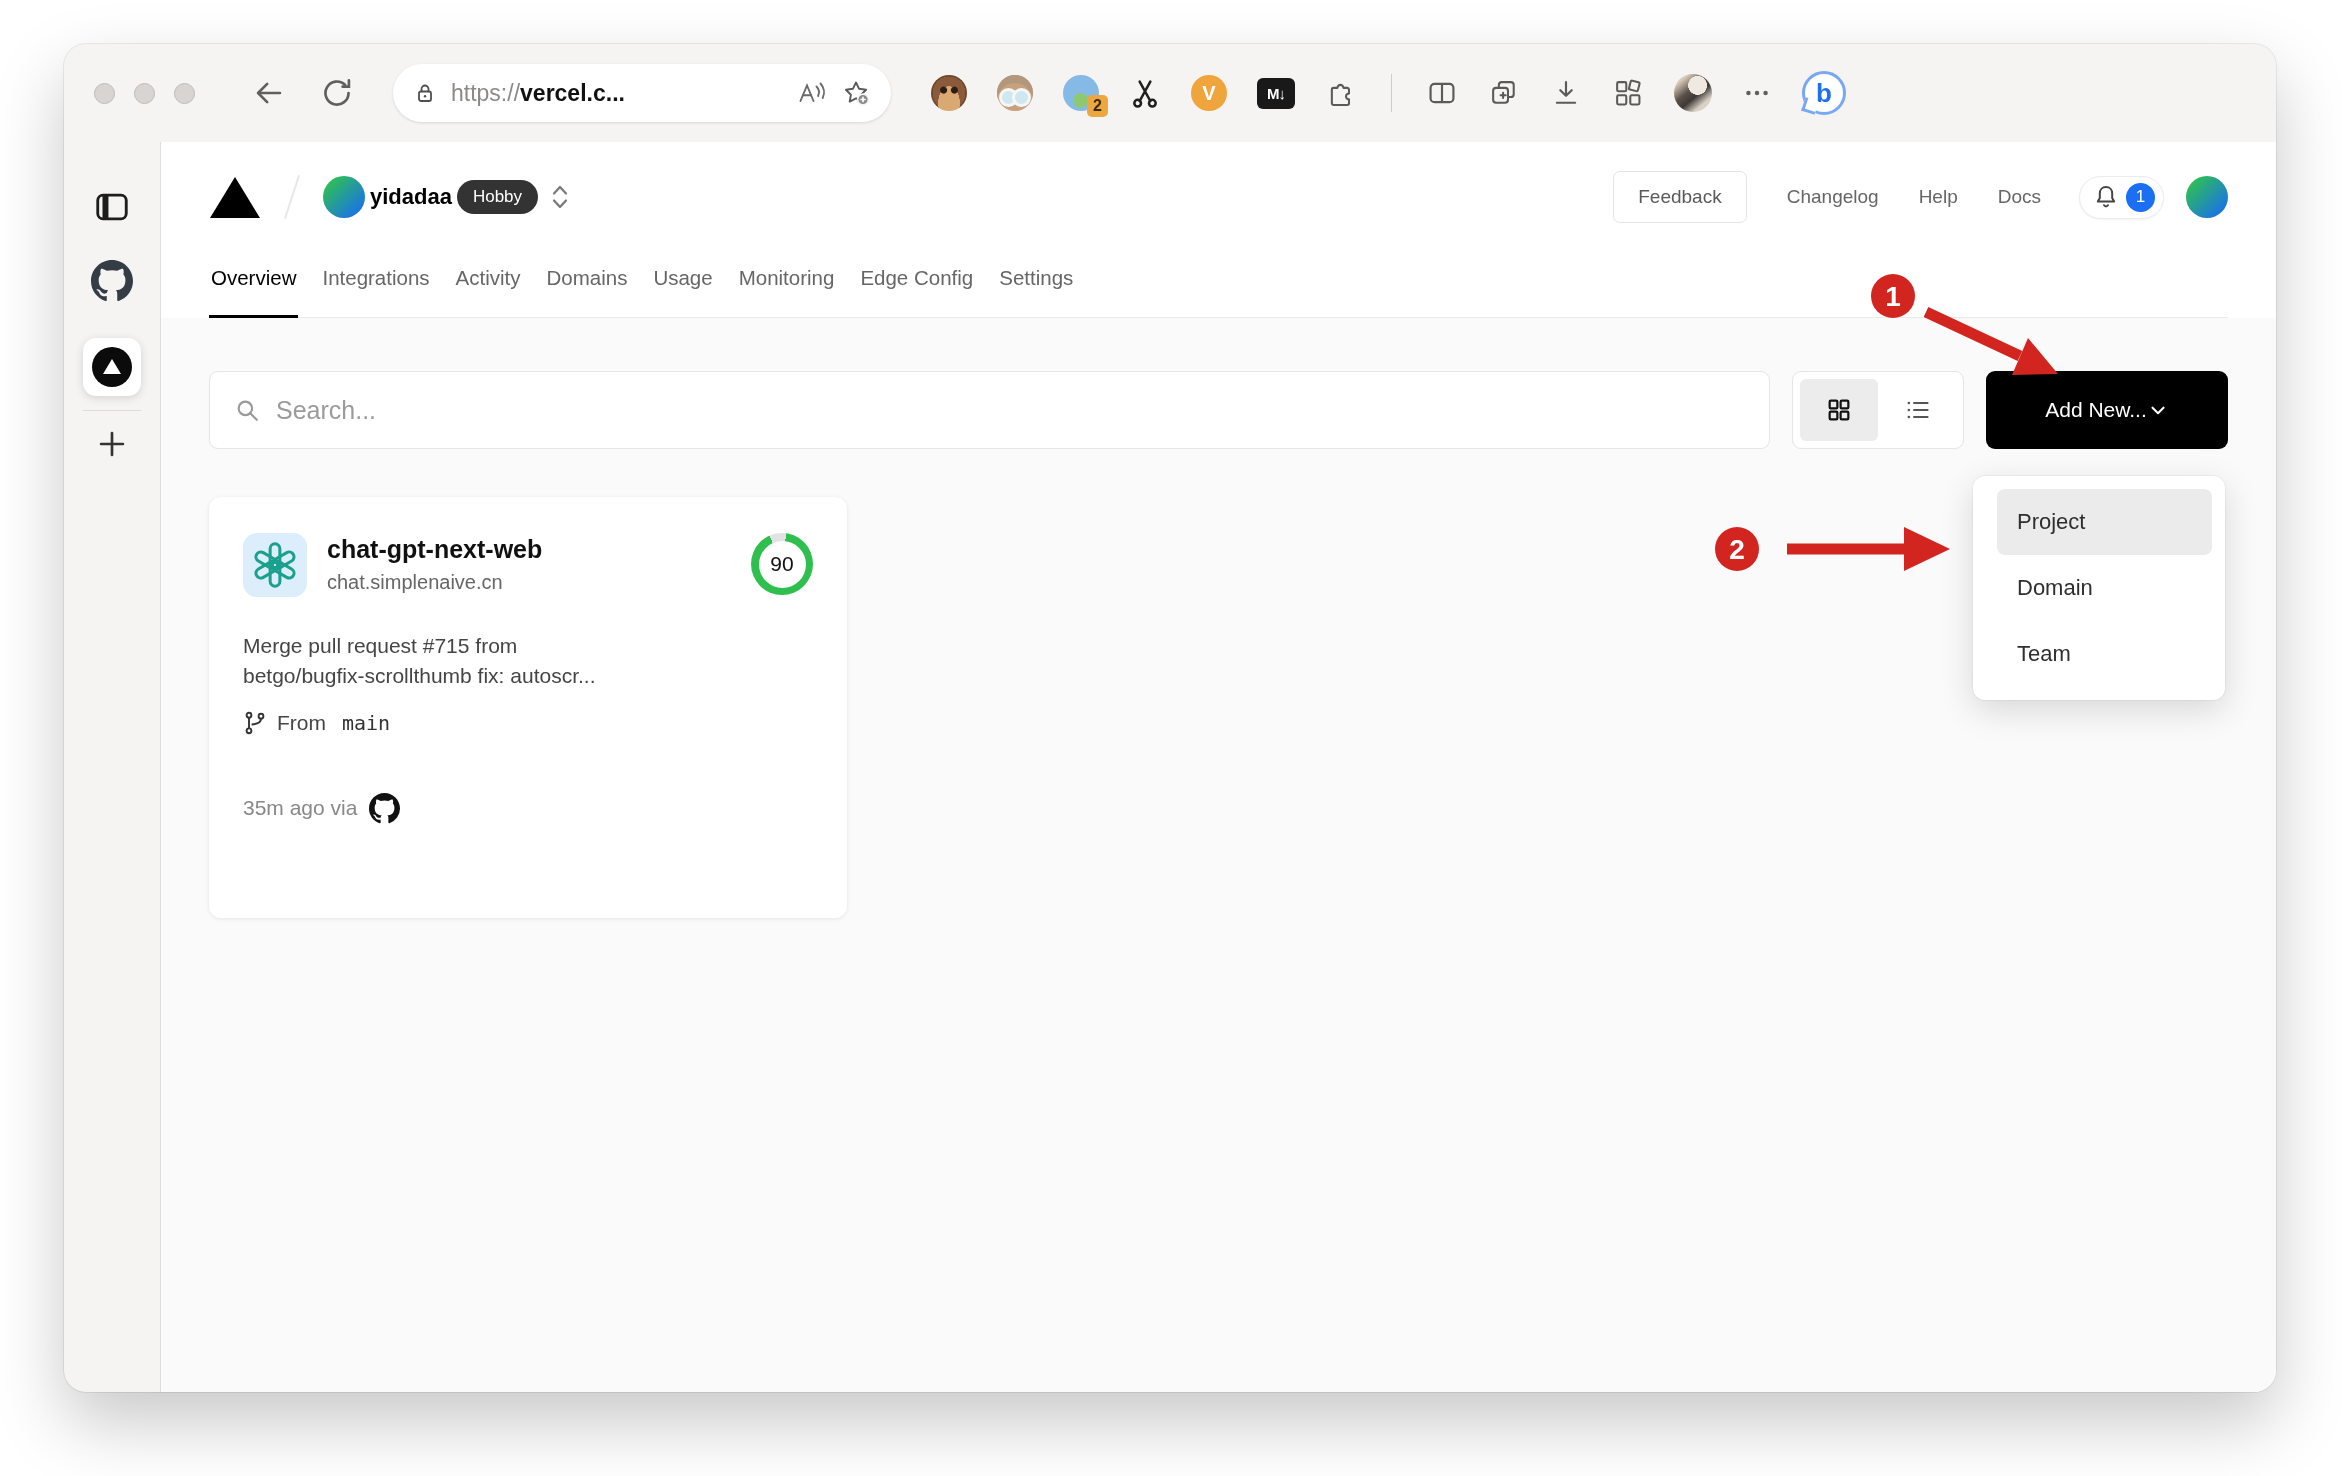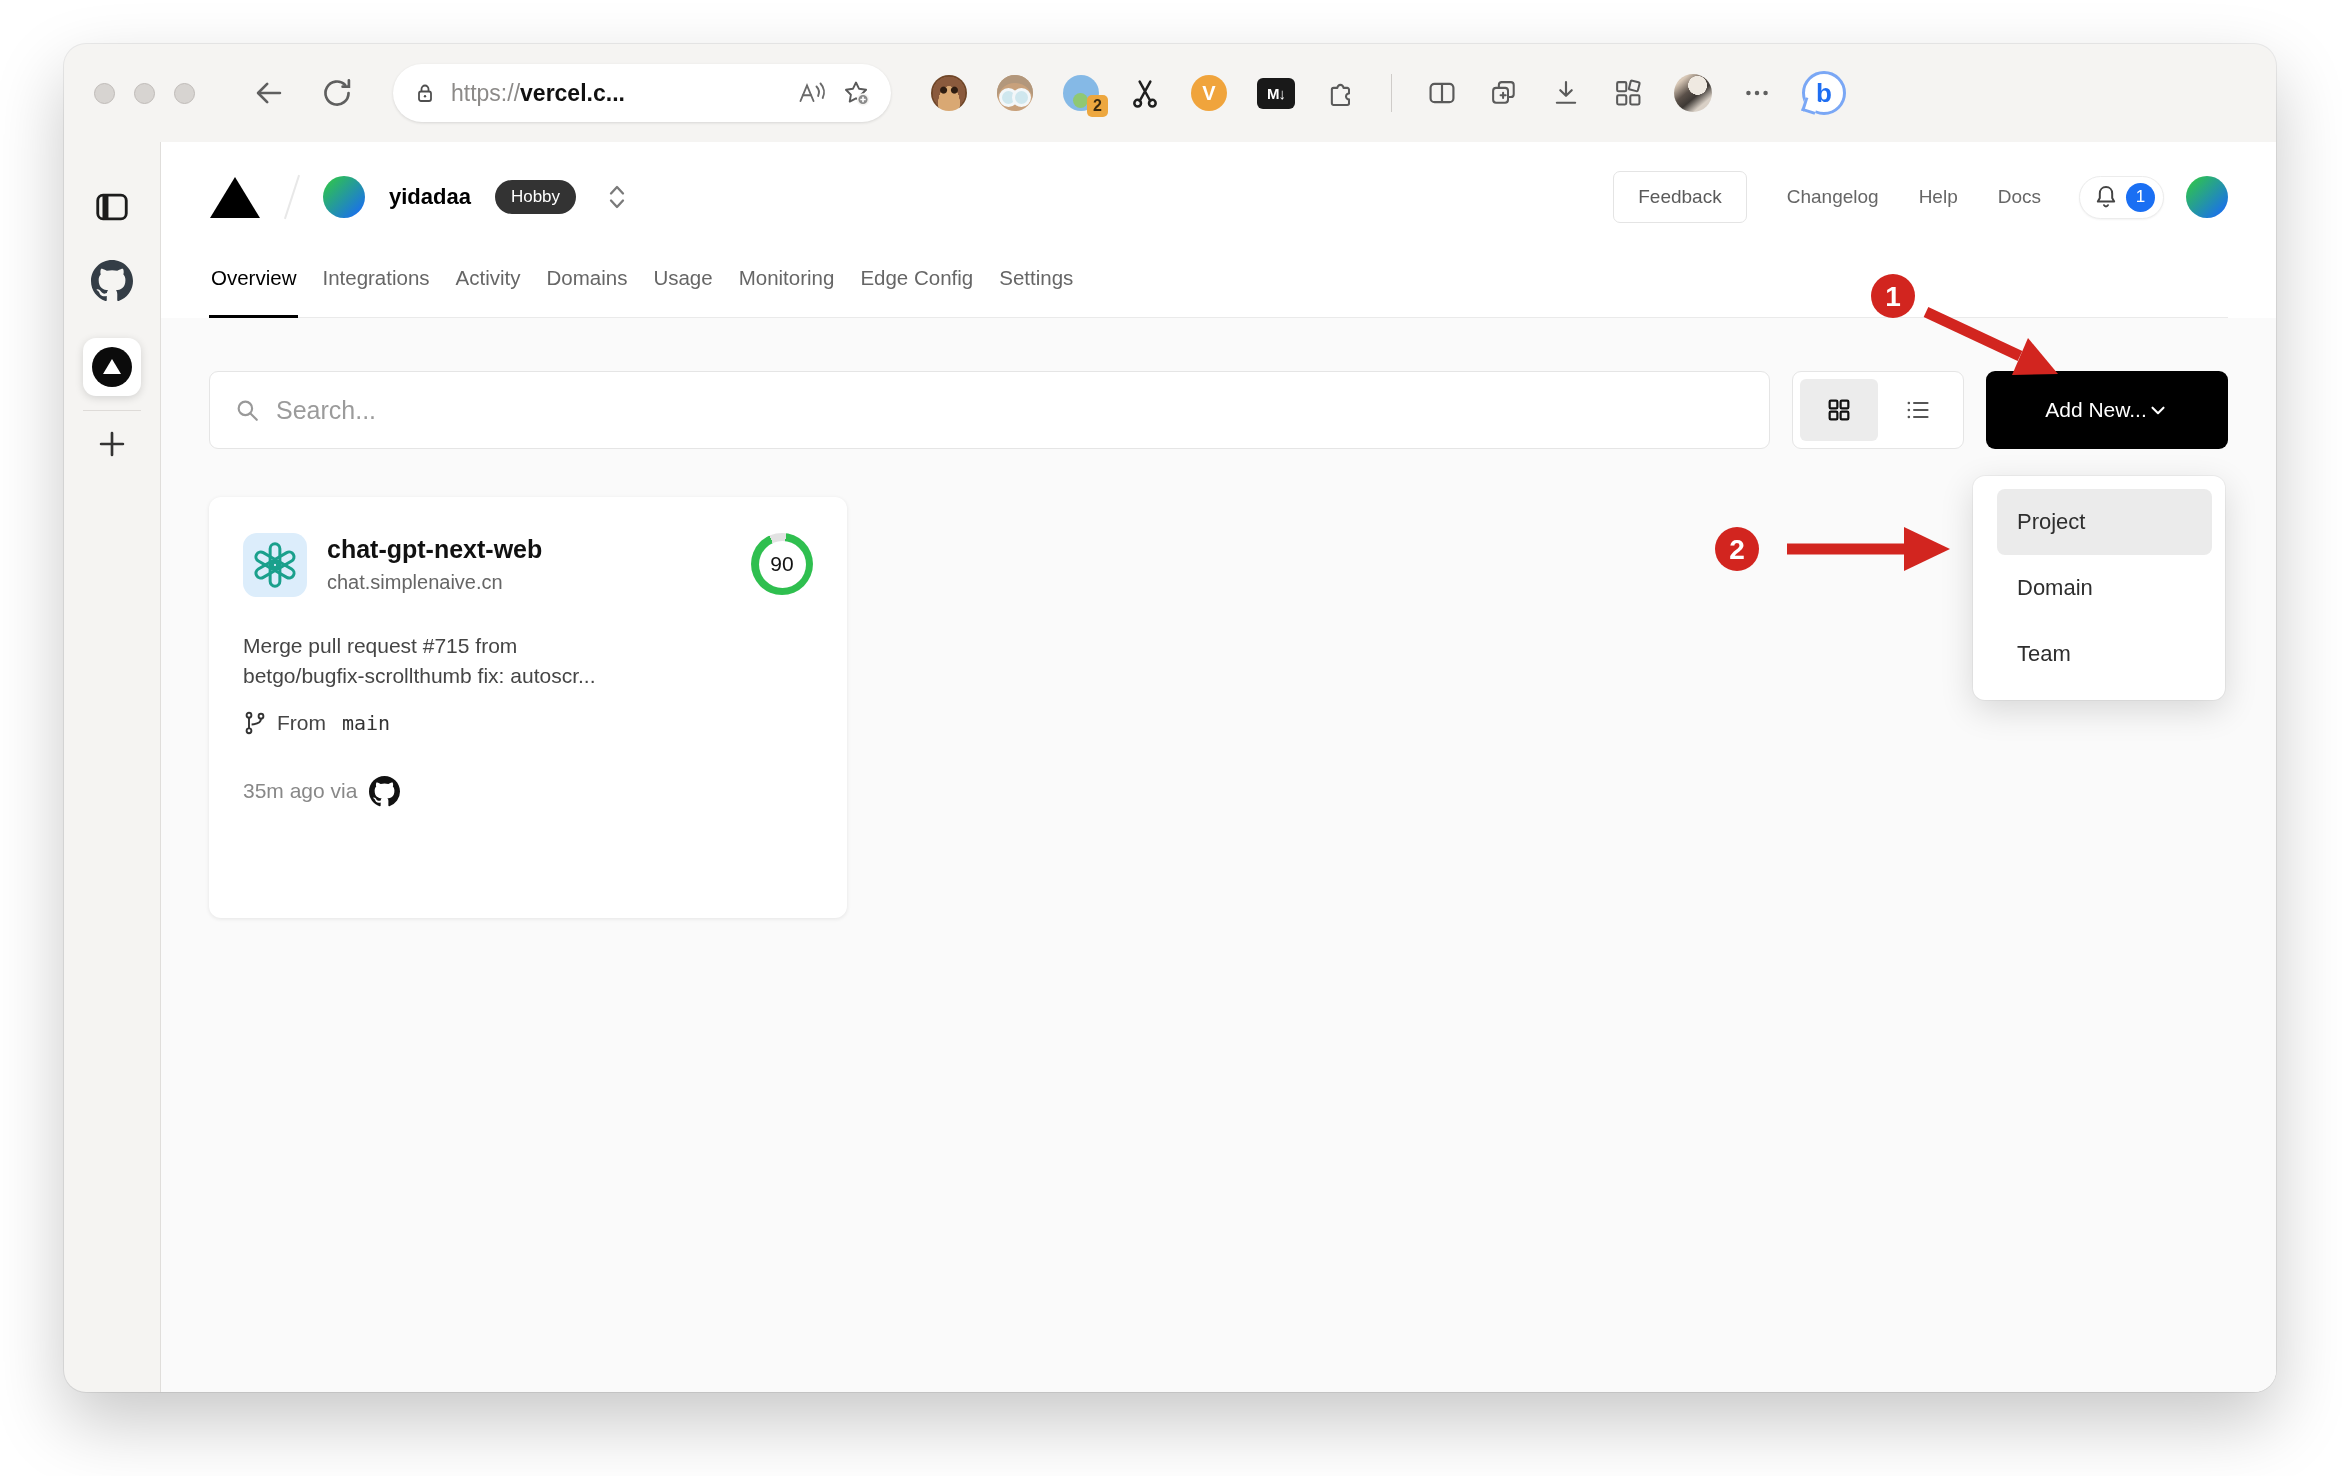--- a/index.html
+++ b/index.html
@@ -69,21 +69,21 @@
             border-bottom:15px solid #fff; margin-top:-2px; }
   .sb-line { width:58px; height:1px; background:#dedbd8; margin:14px 0 16px; }
 
   .webview { flex:1; background:#fff; display:flex; flex-direction:column; }
 
   
   .site-header { background:#fff; padding:0 48px; }
   .header-top { height:110px; display:flex; align-items:center; }
   .v-logo { width:52px; height:44px; }
   .slash { width:2px; height:46px; background:#e8e8e8; transform:rotate(18deg); margin:0 30px; }
-  .scope { display:flex; align-items:center; gap:24px; }
+  .scope { display:flex; align-items:center; gap:5px; }
   .avatar-grad { width:42px; height:42px; border-radius:50%;
                  background:linear-gradient(135deg,#2fc24f 10%, #1b74e4 85%); }
   .scope-name { font-size:22px; font-weight:700; color:#000; }
   .plan-pill { background:#333; color:#fff; font-size:17px; padding:7px 16px; border-radius:999px; }
   .selector-icon { margin-left:6px; }
   .spacer { flex:1; }
   .feedback-btn { border:1px solid #e4e4e4; background:#fff; color:#5a5a5a; font-size:19px;
                   padding:14px 24px; border-radius:7px; }
   .hlink { color:#666; font-size:19px; margin-left:40px; }
   .bell-pill { margin-left:38px; display:flex; align-items:center; gap:6px; background:#fff;
@@ -126,21 +126,21 @@
   .ring { margin-left:auto; width:62px; height:62px; border-radius:50%;
           background:conic-gradient(from 336deg, #e2e2e2 0deg 32deg, #2fbf4f 32deg 360deg);
           display:flex; align-items:center; justify-content:center; }
   .ring-inner { width:47px; height:47px; border-radius:50%; background:#fff;
                 display:flex; align-items:center; justify-content:center; font-size:21px; color:#111; }
   .commit { margin-top:34px; font-size:21px; color:#454545; line-height:1.42; }
   .commit span { display:block; }
   .branch-row { margin-top:20px; display:flex; align-items:center; gap:10px; }
   .branch-from { font-size:21px; color:#454545; }
   .branch-name { font-family:"DejaVu Sans Mono", monospace; font-size:20px; color:#333; margin-left:6px; }
-  .deploy-row { margin-top:41px; display:flex; align-items:center; gap:12px; }
+  .deploy-row { margin-top:58px; display:flex; align-items:center; gap:12px; }
   .deploy-text { font-size:21px; color:#888; }
 
   
   .dropdown { position:absolute; top:158px; right:51px; width:252px; background:#fff; border-radius:12px;
               box-shadow:0 0 0 1px rgba(0,0,0,.04), 0 10px 34px rgba(0,0,0,.14); padding:13px; }
   .dd-item { height:66px; display:flex; align-items:center; padding:0 20px; font-size:22px; color:#2e2e2e;
              border-radius:8px;margin-left:11px; }
   .dd-item.highlighted { background:#ebebeb; }
 
   

